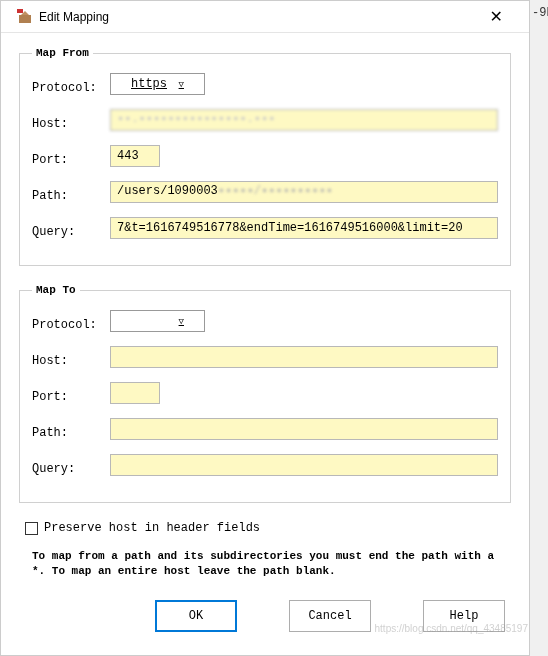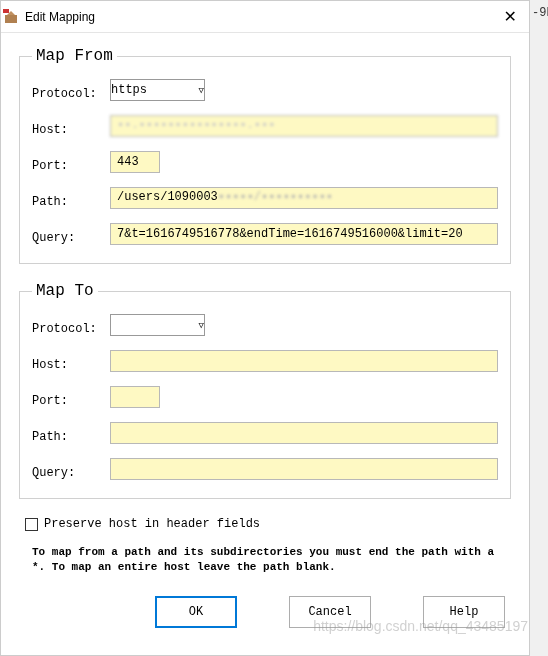--- a/index.html
+++ b/index.html
@@ -21,21 +21,21 @@
       width: 530px;
       height: 656px;
       position: absolute;
       left: 0;
       top: 0;
     }
     .titlebar {
       display: flex;
       align-items: center;
       height: 32px;
-      padding: 0 2px;
+      padding: 0 16px;
       border-bottom: 1px solid #e5e5e5;
     }
     .app-icon {
       width: 16px;
       height: 16px;
       margin-right: 6px;
       display: flex;
       align-items: center;
       justify-content: center;
     }
@@ -53,29 +53,30 @@
     .content {
       padding: 14px 18px 10px 18px;
     }
     fieldset {
       border: 1px solid #d0d0d0;
       margin-bottom: 18px;
       padding: 14px 12px 14px 12px;
     }
     legend {
       padding: 0 4px;
-      font-size: 16px;
+      font-size: 11px;
+      font-weight: bold;
     }
     .form-row {
       display: flex;
       align-items: flex-end;
       margin-bottom: 14px;
     }
     .form-row:last-child {
-      margin-bottom: 4px;
+      margin-bottom: 12px;
     }
     .form-label {
       width: 78px;
       font-size: 12px;
     }
     .form-input {
       border: 1px solid #b8b8b8;
       height: 22px;
       padding: 2px 6px;
       font-family: "Courier New", monospace;
@@ -89,24 +90,25 @@
     .input-port {
       width: 50px;
     }
     .select-protocol {
       width: 95px;
       height: 22px;
       border: 1px solid #999999;
       background: #ffffff;
       font-family: "Courier New", monospace;
       font-size: 12px;
-      padding: 0 0;
+      padding: 0 20px;
       display: flex;
       align-items: center;
       justify-content: space-between;
+      text-decoration: underline;
     }
     .select-arrow {
       font-size: 9px;
     }
     .checkbox-row {
       display: flex;
       align-items: center;
       margin: 4px 0 14px 6px;
     }
     .checkbox {
@@ -160,21 +162,21 @@
     }
     .path-blur {
       color: #b0b0b0;
       filter: blur(1.5px);
     }
     .watermark {
       position: absolute;
       bottom: 22px;
       right: 20px;
       font-family: sans-serif;
-      font-size: 14px;
+      font-size: 10px;
       color: rgba(150,150,150,0.45);
       pointer-events: none;
     }
   </style>
 </head>
 <body>
 
 <div class="window">
   <div class="titlebar">
     <span class="app-icon">

